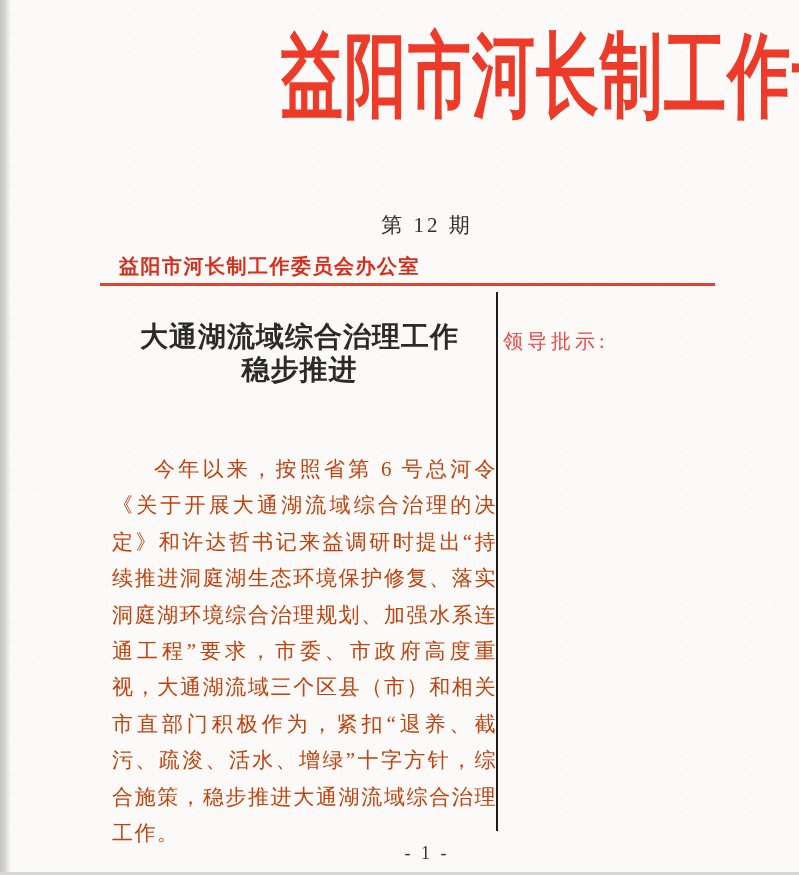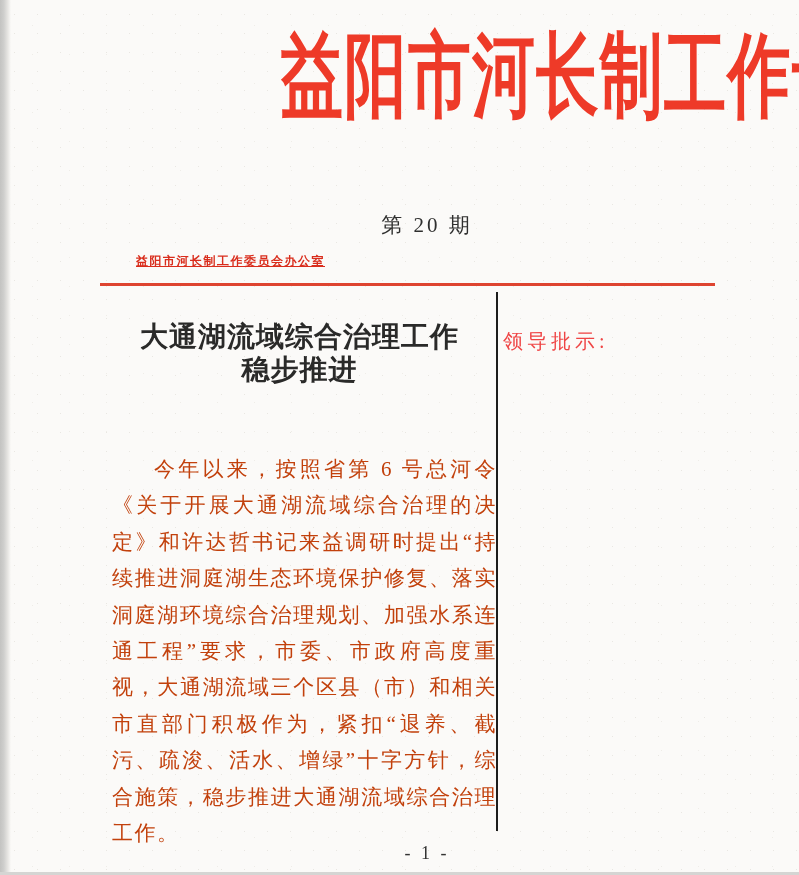--- a/index.html
+++ b/index.html
@@ -67,26 +67,25 @@
   }
   .pub-row {
     position: absolute;
     top: 253px; left: 100px;
     width: 615px;
     display: flex;
     justify-content: space-between;
     align-items: baseline;
   }
   .publisher {
-    margin-left: 36px;
-    font-size: 12px;
+    margin-left: 19px;
+    font-size: 20px;
     font-weight: bold;
     letter-spacing: 1.5px;
     color: #d92d1c;
-    text-decoration: underline;
   }
   .date {
     font-size: 21px;
     color: #1f1f1f;
     letter-spacing: 0.5px;
   }
   .red-rule {
     position: absolute;
     top: 283px; left: 100px;
     width: 615px; height: 3px;
@@ -145,21 +144,21 @@
 
 <div class="page">
 
   <div class="edge-left"></div>
   <div class="edge-bottom"></div>
 
   <header class="masthead">
     <span class="masthead-text">益阳市河长制工作专报</span>
   </header>
 
-  <div class="issue">第 20 期</div>
+  <div class="issue">第 12 期</div>
 
   <div class="pub-row">
     <span class="publisher">益阳市河长制工作委员会办公室</span>
   </div>
 
   <div class="red-rule"></div>
 
   <div class="v-divider"></div>
 
   <main>

